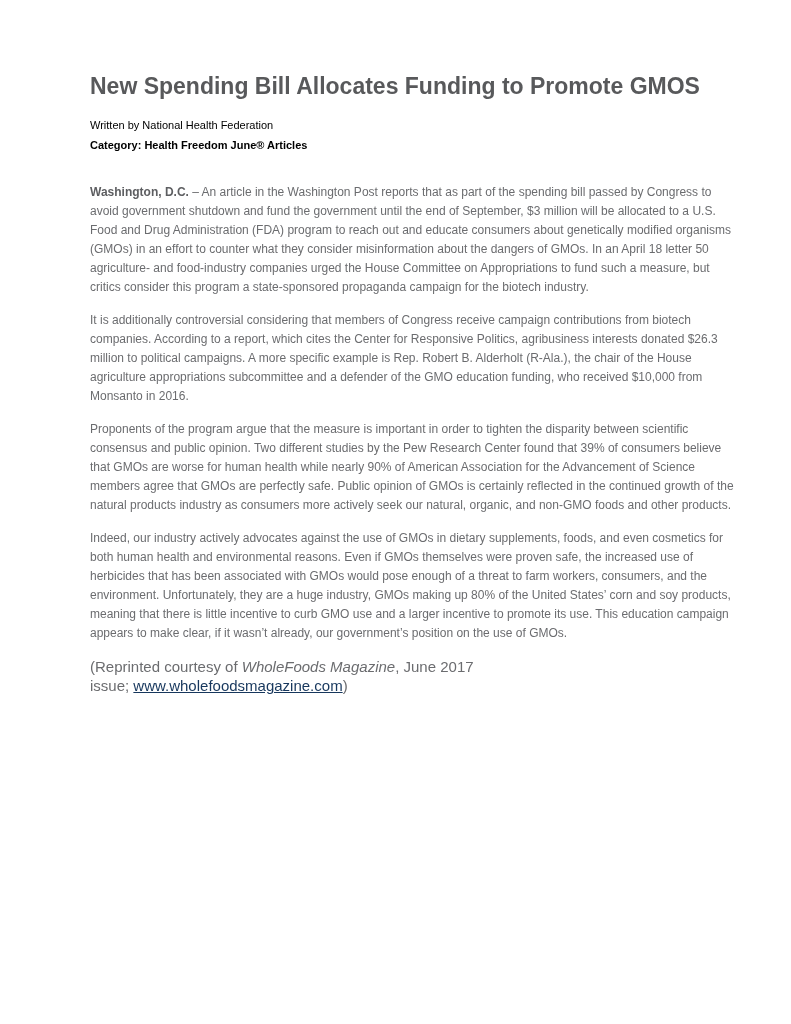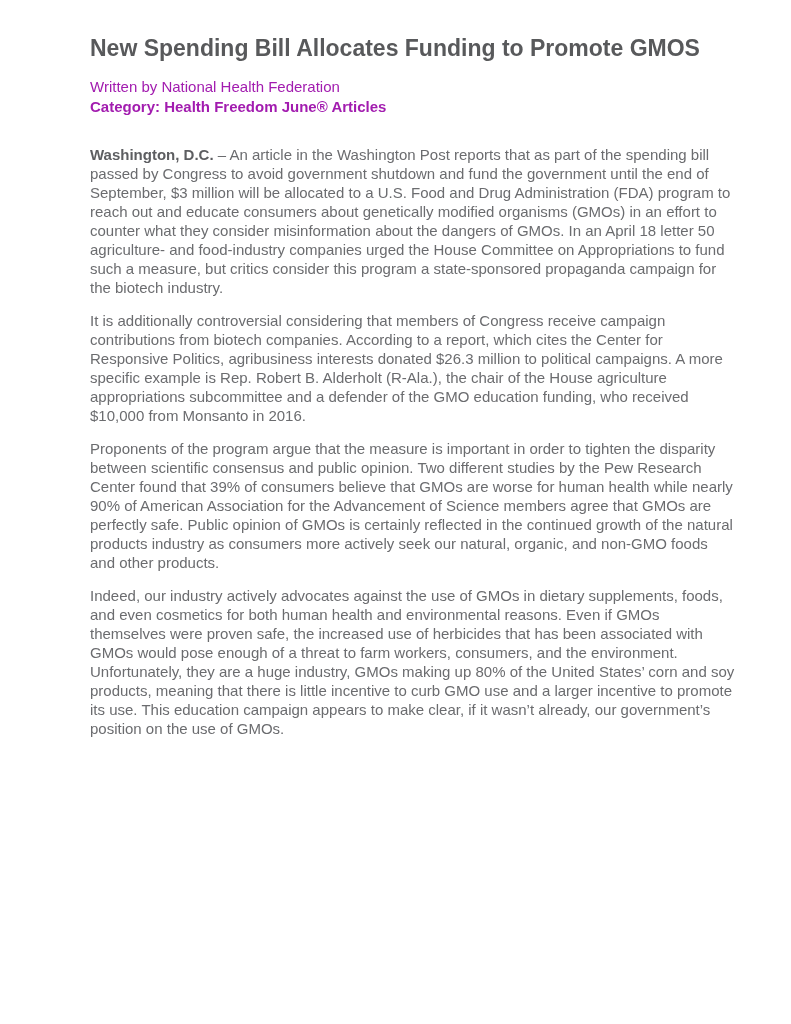--- a/index.html
+++ b/index.html
@@ -11,42 +11,42 @@
     width: 791px;
     height: 1024px;
     overflow: hidden;
     font-family: "Liberation Sans", sans-serif;
     -webkit-font-smoothing: antialiased;
   }
   .page {
     box-sizing: border-box;
     width: 791px;
     height: 1024px;
-    padding: 33px 56px 0 90px;
+    padding: 71px 56px 0 90px;
     background: #ffffff;
   }
   .article-title {
     margin: 0 0 13px 0;
     font-size: 23px;
     line-height: 31px;
     font-weight: bold;
     color: #58595b;
   }
   .byline {
     margin: 0 0 28px 0;
-    font-size: 15px;
+    font-size: 11px;
     line-height: 20px;
-    color: #a21caf;
+    color: #000000;
   }
   .byline .category {
     font-weight: bold;
   }
   .body-paragraph {
     margin: 0 0 14px 0;
-    font-size: 15px;
+    font-size: 12px;
     line-height: 19px;
     color: #6b6c6f;
   }
   .body-paragraph .dateline {
     font-weight: bold;
     color: #5d5e61;
   }
   .reprint {
     margin: 0;
     font-size: 15px;
@@ -75,14 +75,15 @@
   </div>
 
   <p class="body-paragraph"><span class="dateline">Washington, D.C.</span><span> – An article in the Washington Post reports that as part of the spending bill passed by Congress to avoid government shutdown and fund the government until the end of September, $3 million will be allocated to a U.S. Food and Drug Administration (FDA) program to reach out and educate consumers about genetically modified organisms (GMOs) in an effort to counter what they consider misinformation about the dangers of GMOs. In an April 18 letter 50 agriculture- and food-industry companies urged the House Committee on Appropriations to fund such a measure, but critics consider this program a state-sponsored propaganda campaign for the biotech industry.</span></p>
 
   <p class="body-paragraph">It is additionally controversial considering that members of Congress receive campaign contributions from biotech companies. According to a report, which cites the Center for Responsive Politics, agribusiness interests donated $26.3 million to political campaigns. A more specific example is Rep. Robert B. Alderholt (R-Ala.), the chair of the House agriculture appropriations subcommittee and a defender of the GMO education funding, who received $10,000 from Monsanto in 2016.</p>
 
   <p class="body-paragraph">Proponents of the program argue that the measure is important in order to tighten the disparity between scientific consensus and public opinion. Two different studies by the Pew Research Center found that 39% of consumers believe that GMOs are worse for human health while nearly 90% of American Association for the Advancement of Science members agree that GMOs are perfectly safe. Public opinion of GMOs is certainly reflected in the continued growth of the natural products industry as consumers more actively seek our natural, organic, and non-GMO foods and other products.</p>
 
   <p class="body-paragraph">Indeed, our industry actively advocates against the use of GMOs in dietary supplements, foods, and even cosmetics for both human health and environmental reasons. Even if GMOs themselves were proven safe, the increased use of herbicides that has been associated with GMOs would pose enough of a threat to farm workers, consumers, and the environment. Unfortunately, they are a huge industry, GMOs making up 80% of the United States’ corn and soy products, meaning that there is little incentive to curb GMO use and a larger incentive to promote its use. This education campaign appears to make clear, if it wasn’t already, our government’s position on the use of GMOs.</p>
 
+  <p class="reprint"><span>(Reprinted courtesy of </span><em>WholeFoods Magazine</em><span>, June 2017</span><br><span>issue; </span><a href="#">www.wholefoodsmagazine.com</a><span>)</span></p>
 
 </div>
 
 </body></html>

